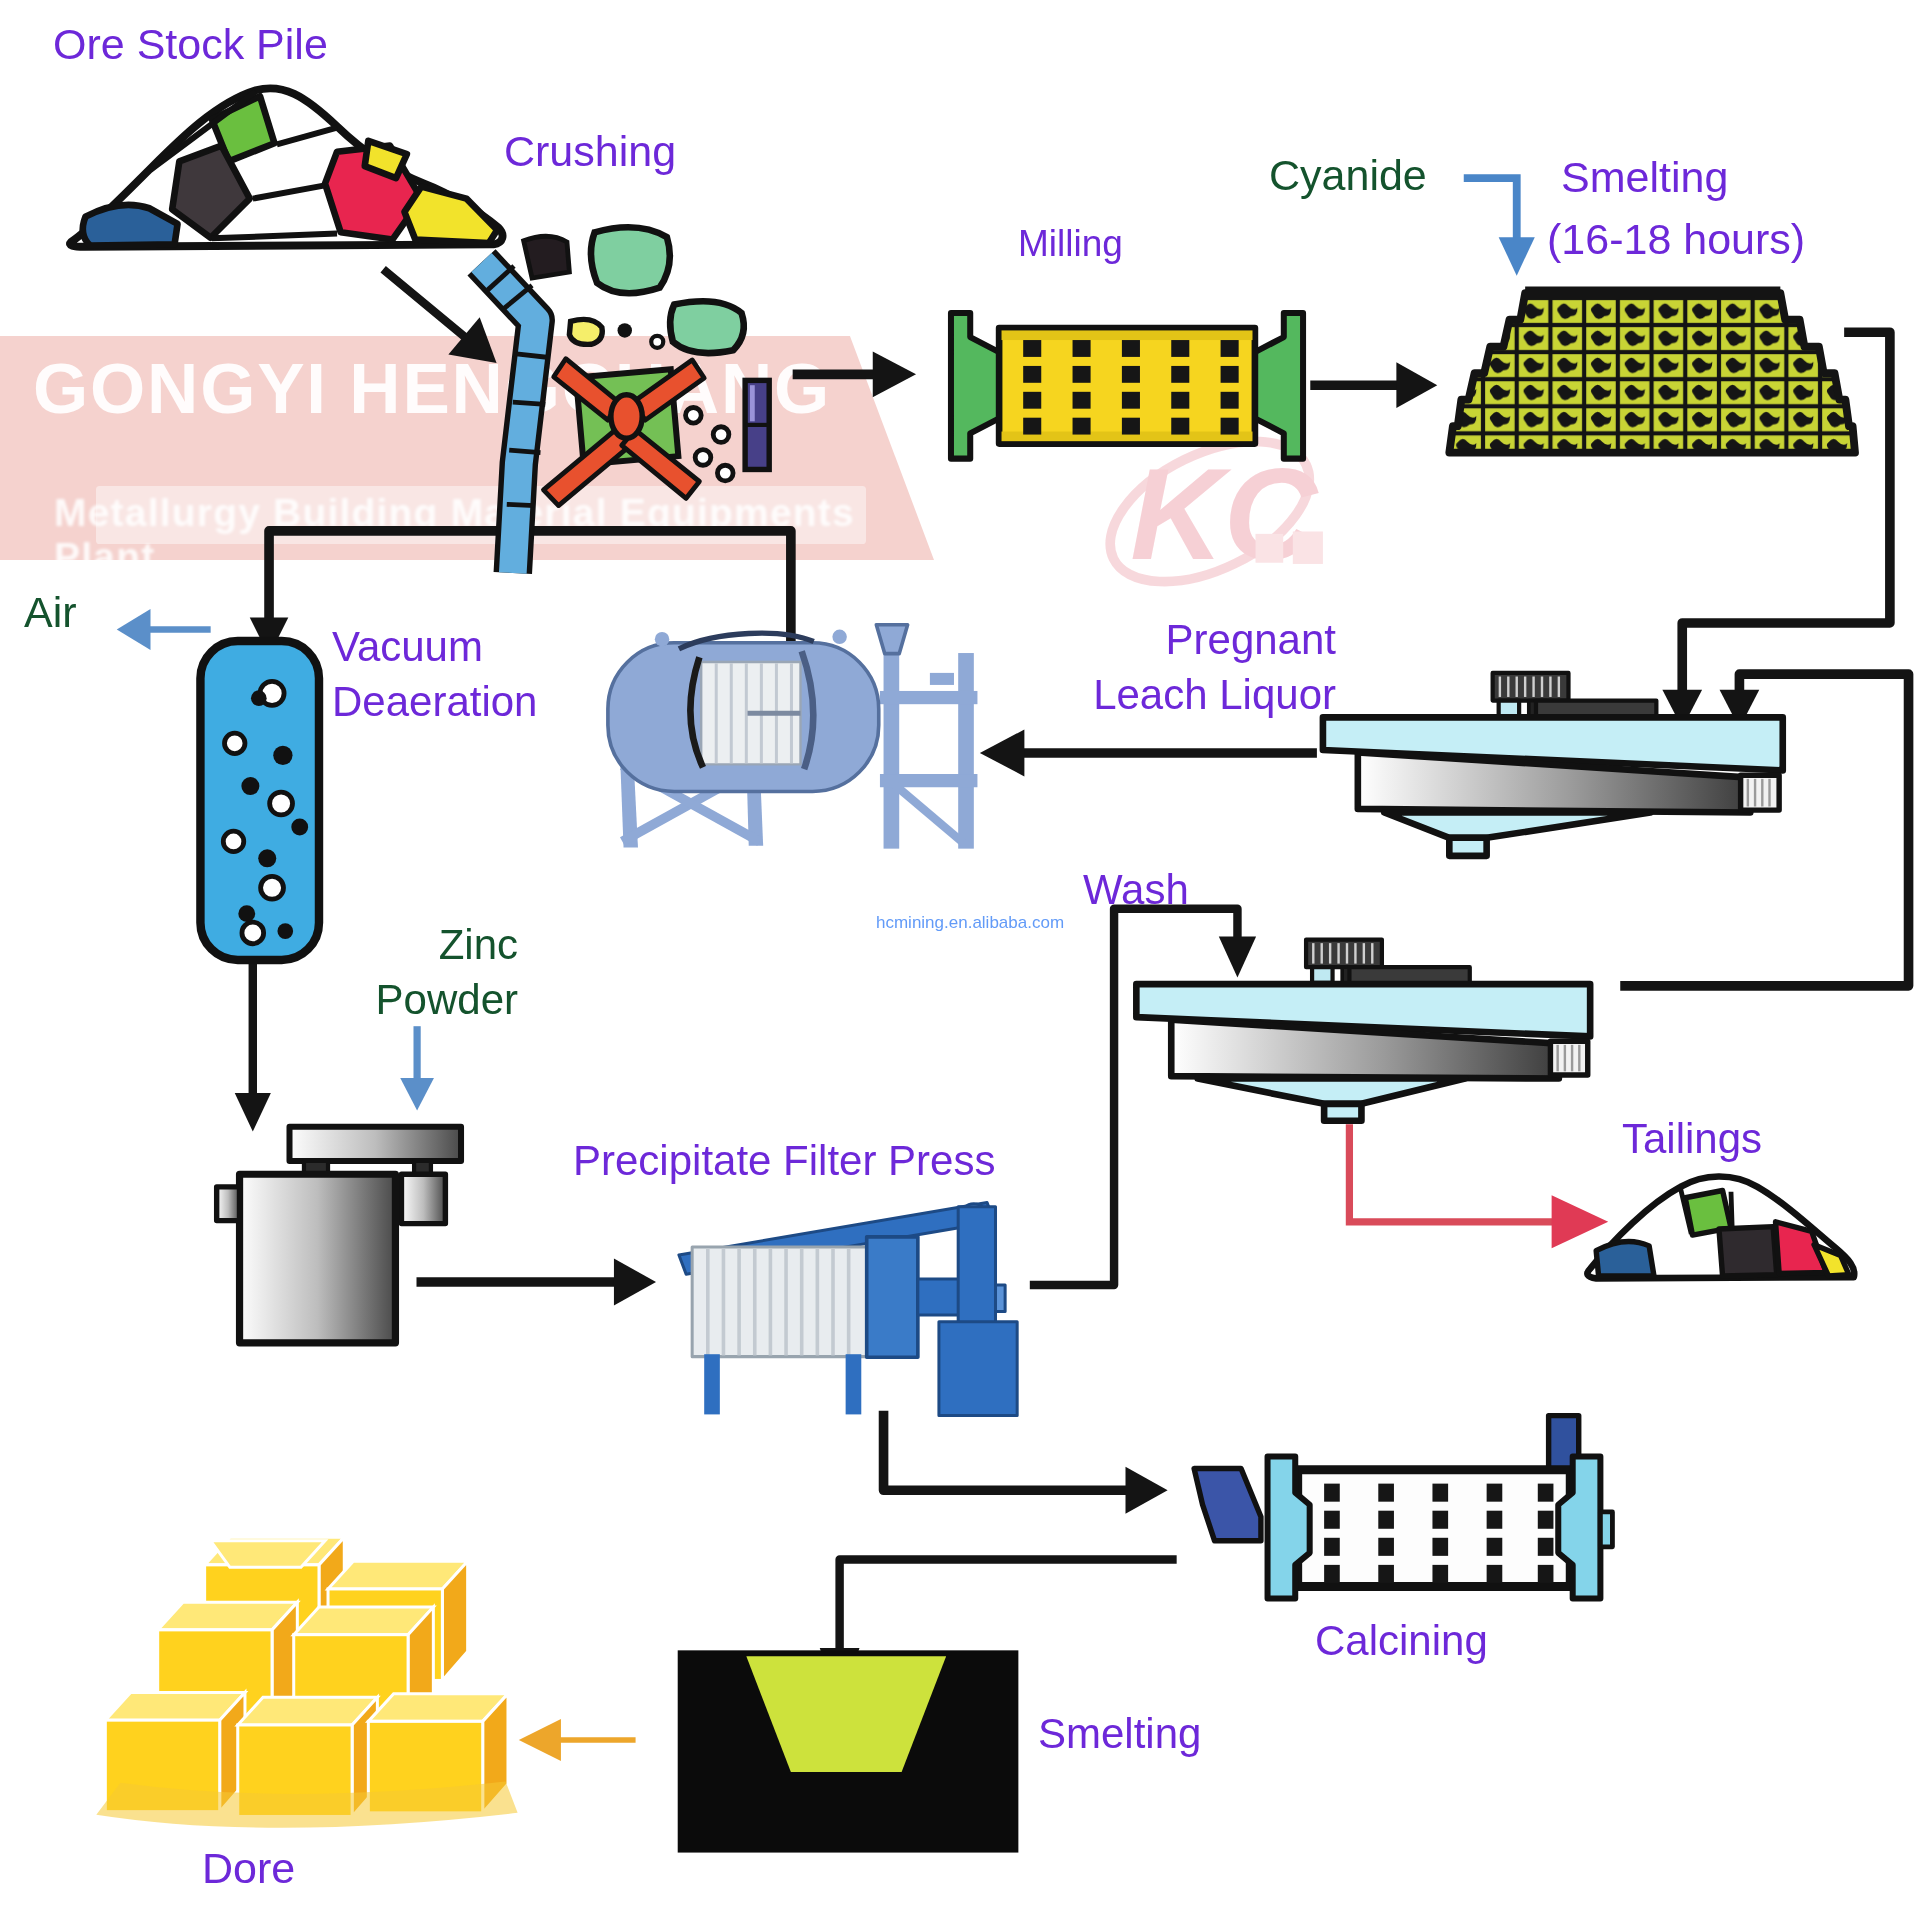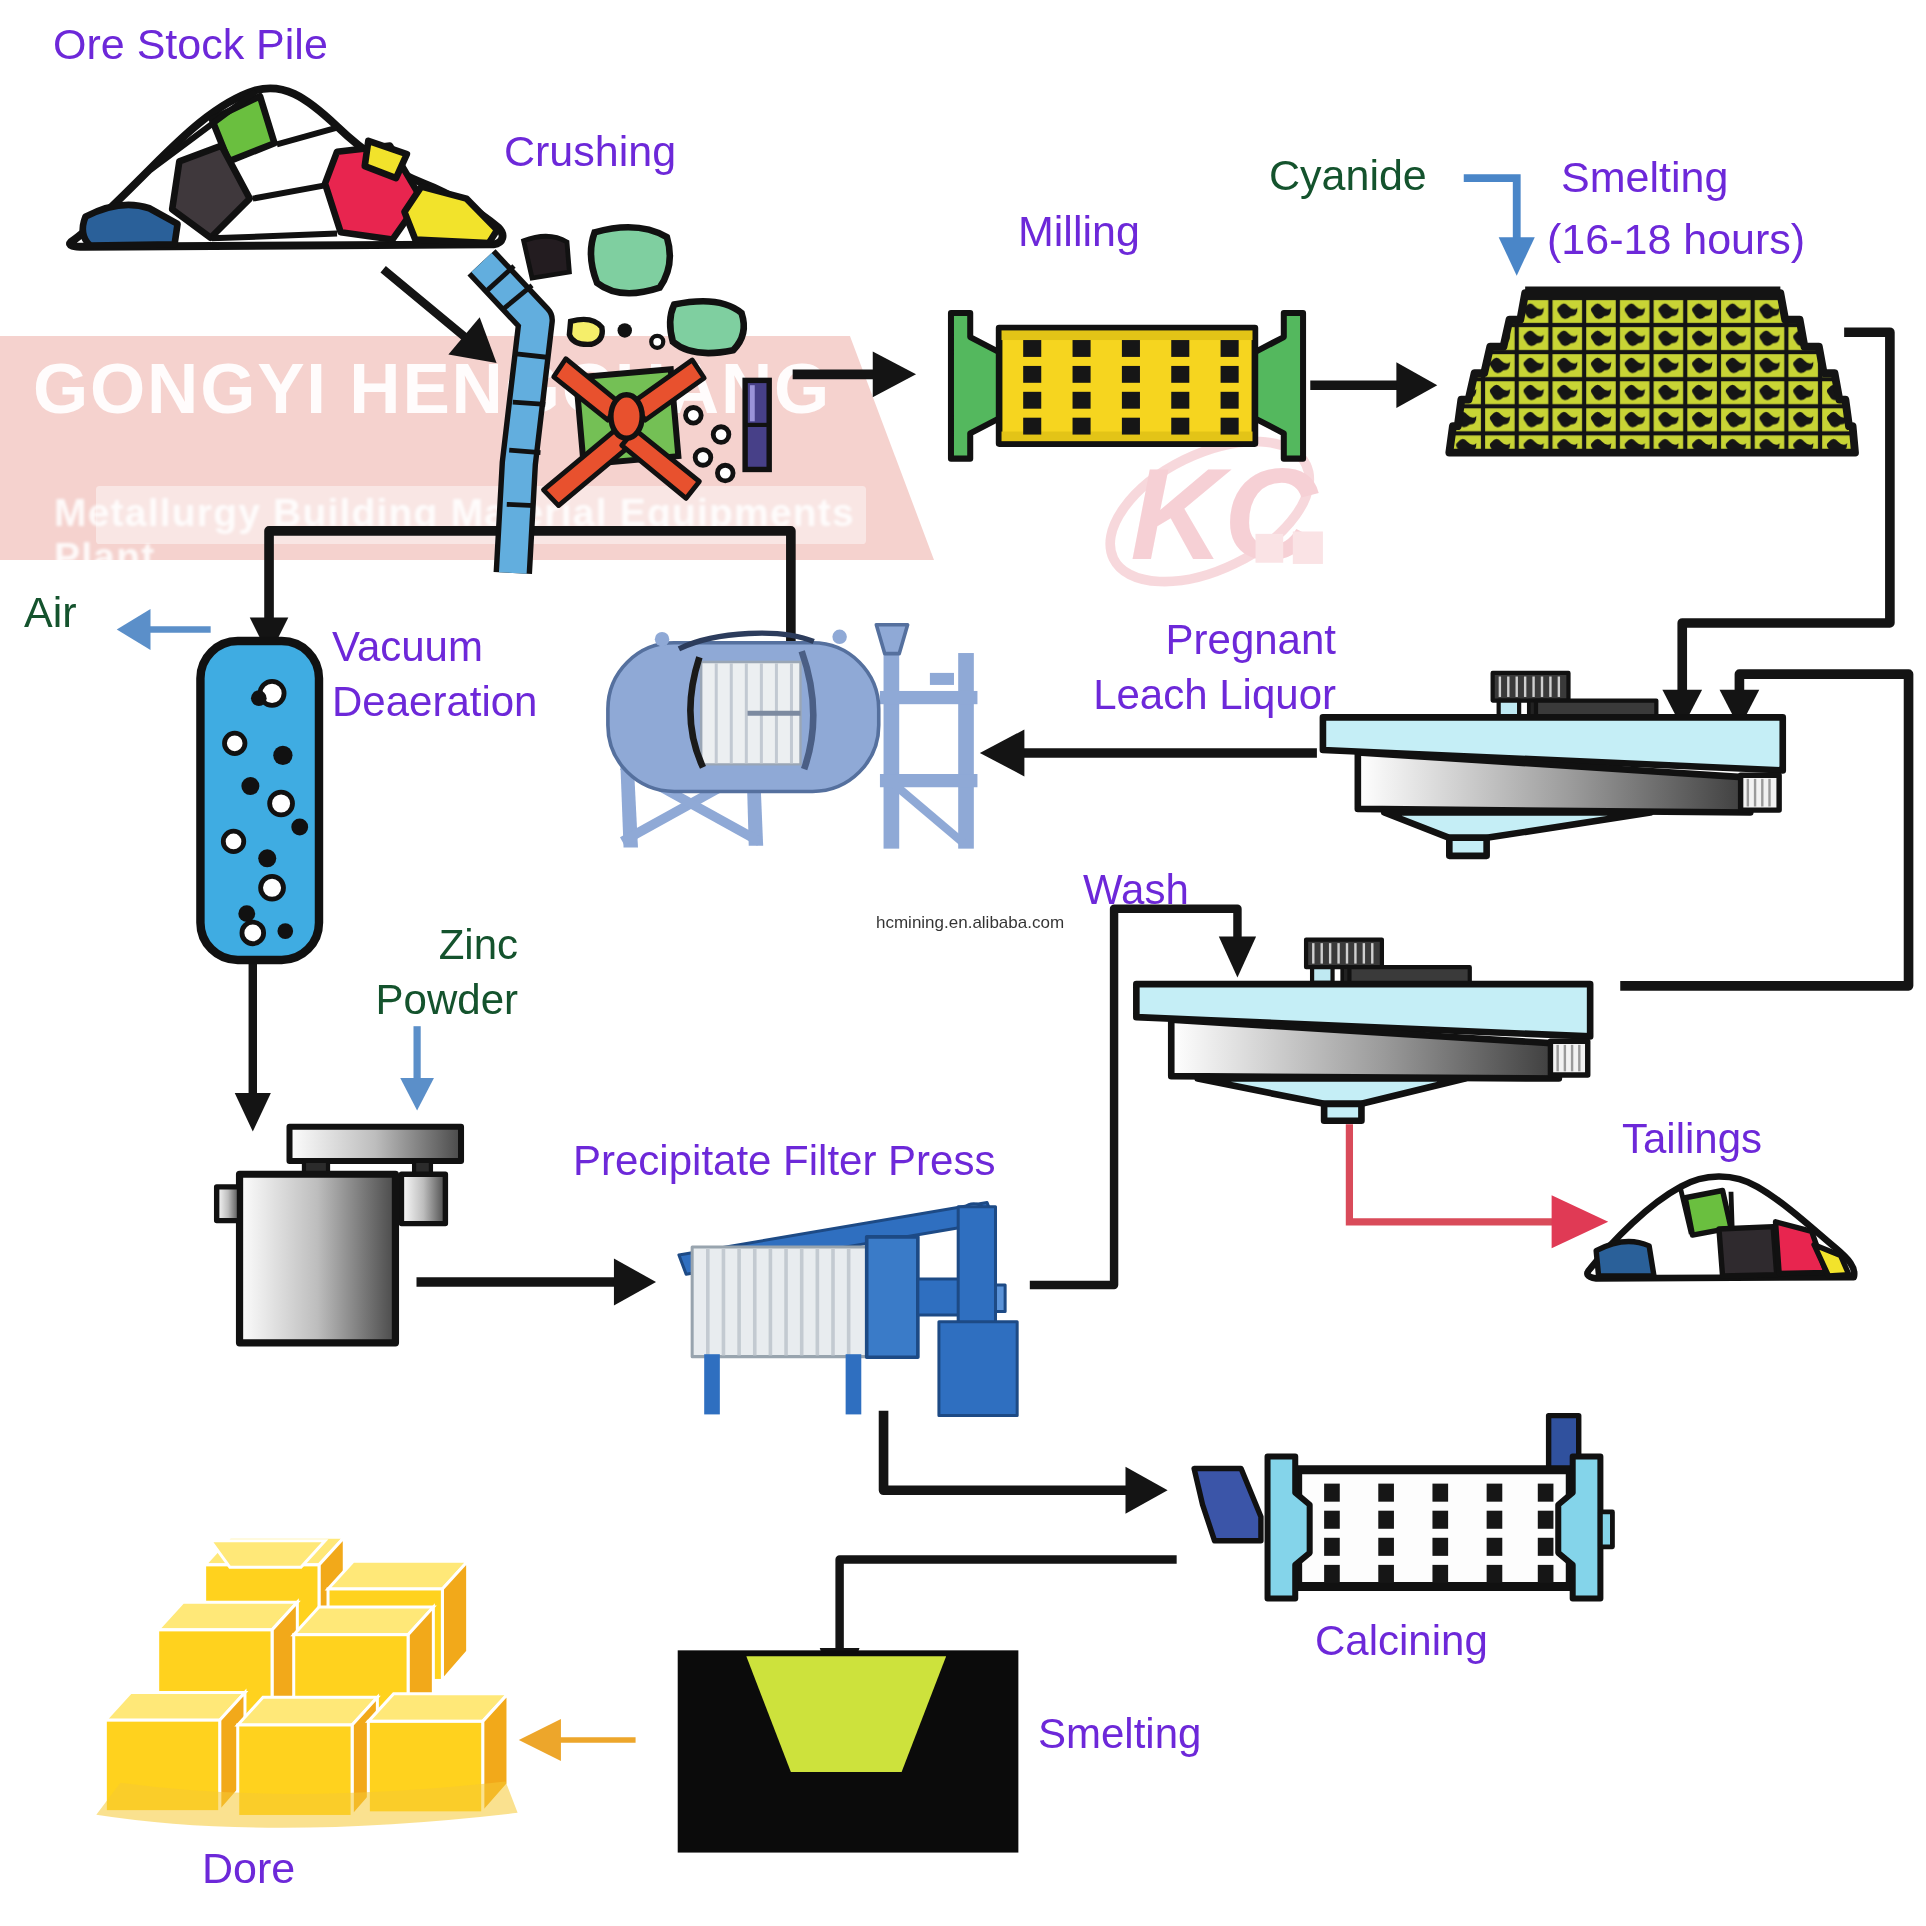--- a/index.html
+++ b/index.html
@@ -10,21 +10,21 @@
   .center{text-align:right;white-space:normal;}
   .blue{color:#14532d;}
   #band{position:absolute;left:0;top:336px;width:934px;height:224px;background:#f5d2ce;
         clip-path:polygon(0 0,91% 0,100% 100%,0 100%);}
   #band-title{position:absolute;left:33px;top:12px;font-size:71px;font-weight:bold;
         letter-spacing:1.8px;color:rgba(255,255,255,0.93);}
   #band-strip{position:absolute;left:96px;top:150px;width:770px;height:58px;
         background:rgba(255,255,255,0.45);border-radius:3.6px;}
   #band-sub{position:absolute;left:54px;top:155px;font-size:39px;font-weight:bold;
         color:rgba(255,255,255,0.88);filter:blur(1.8px);letter-spacing:1.2px;}
-  #site-mark{position:absolute;left:876px;top:913px;font-size:17px;color:#000000;opacity:.8;}
+  #site-mark{position:absolute;left:876px;top:913px;font-size:17px;color:#3b82f6;opacity:.8;}
   .two{line-height:1.32;}
 </style>
 </head>
 <body>
 
 <div id="canvas">
 
   <div id="band">
     <div id="band-title">GONGYI HENGCHANG</div>
     <div id="band-strip"></div>
@@ -414,21 +414,21 @@
       <use href="#goldbar" x="175" y="2858"></use>
       <use href="#goldbar" x="395" y="2866"></use>
       <use href="#goldbar" x="612" y="2860"></use>
       <polygon points="350,2560 540,2560 500,2604 382,2604" fill="#ffe878" stroke="#fff" stroke-width="5"></polygon>
       <path d="M160,3015 Q450,3060 860,3012 L840,2960 Q480,3000 200,2962 Z" fill="#f6c833" opacity="0.55"></path>
     </g>
   </svg>
 
   <div class="lbl" style="left:53px;top:17px;font-size:43px">Ore Stock Pile</div>
   <div class="lbl" style="left:504px;top:124px;font-size:43px">Crushing</div>
-  <div class="lbl" style="left:1018px;top:204px;font-size:43px">Milling</div>
+  <div class="lbl" style="left:1018px;top:220px;font-size:37px">Milling</div>
   <div class="lbl blue" style="left:1269px;top:148px;font-size:43px">Cyanide</div>
   <div class="lbl" style="left:1561px;top:150px;font-size:43px">Smelting</div>
   <div class="lbl" style="left:1547px;top:212px;font-size:43px">(16-18 hours)</div>
   <div class="lbl center two" style="left:999px;top:612px;width:337px;font-size:42px">
     <span>Pregnant</span><br>
     <span>Leach Liquor</span>
   </div>
   <div class="lbl blue" style="left:24px;top:585px;font-size:43px">Air</div>
   <div class="lbl two" style="left:332px;top:619px;font-size:42px">
     <span>Vacuum</span><br>

